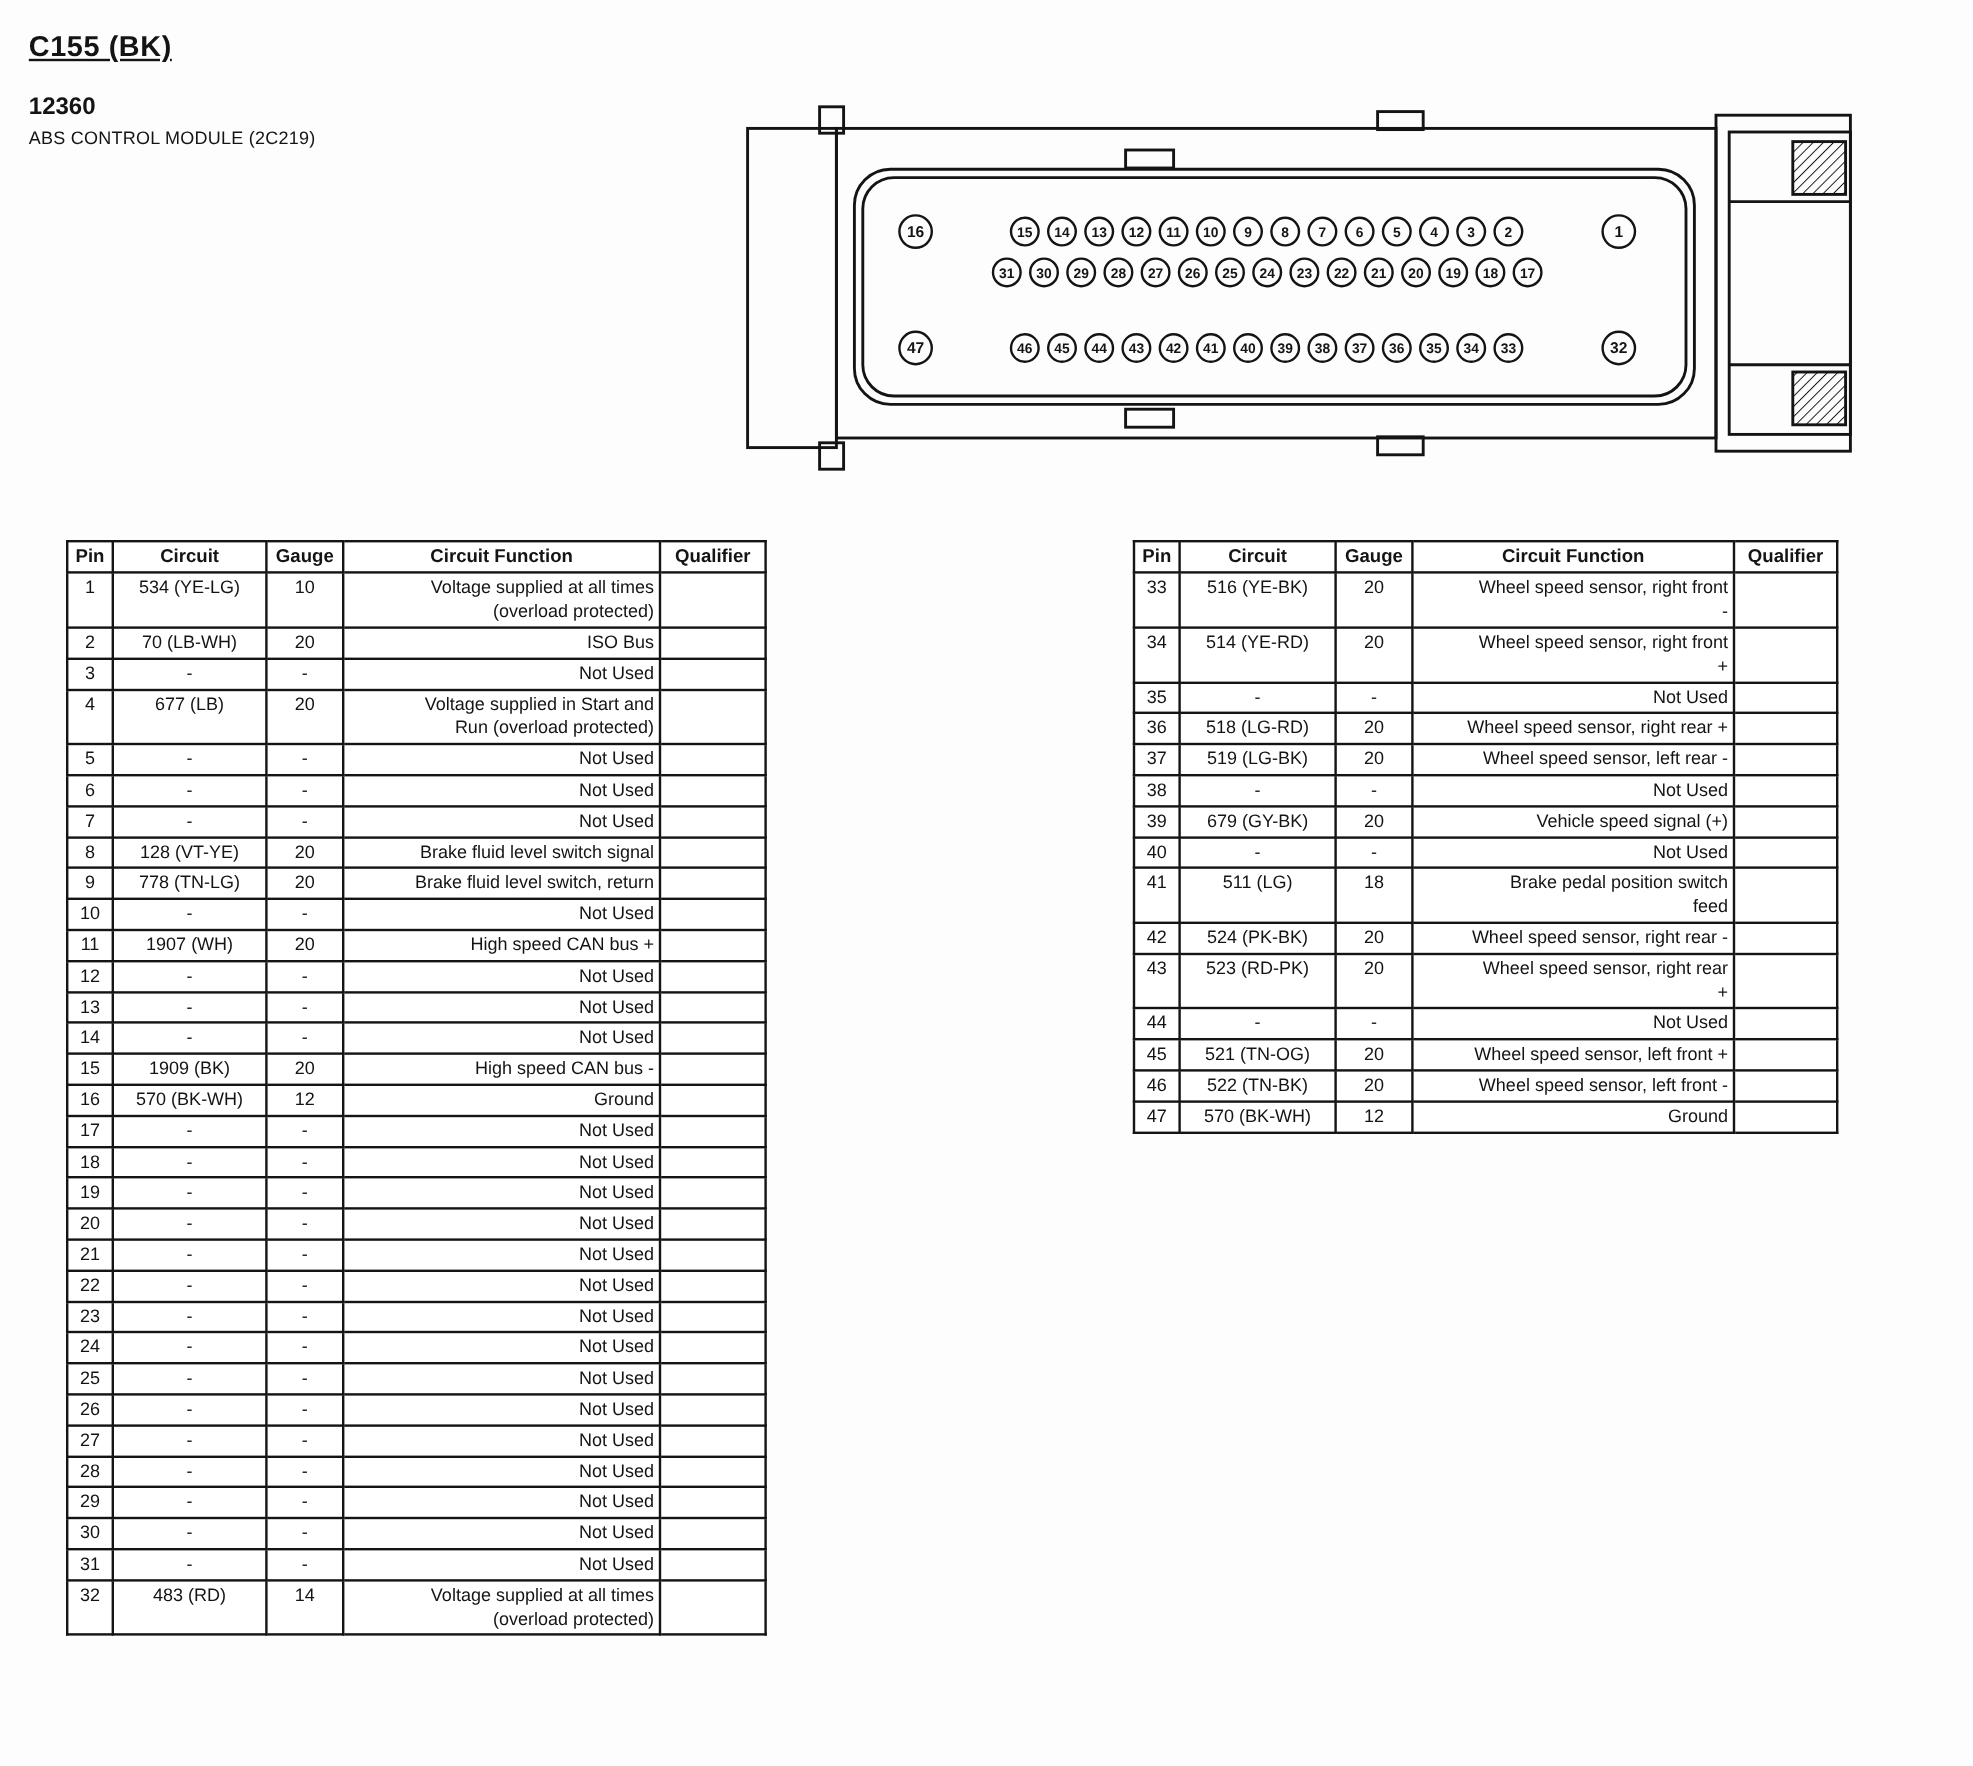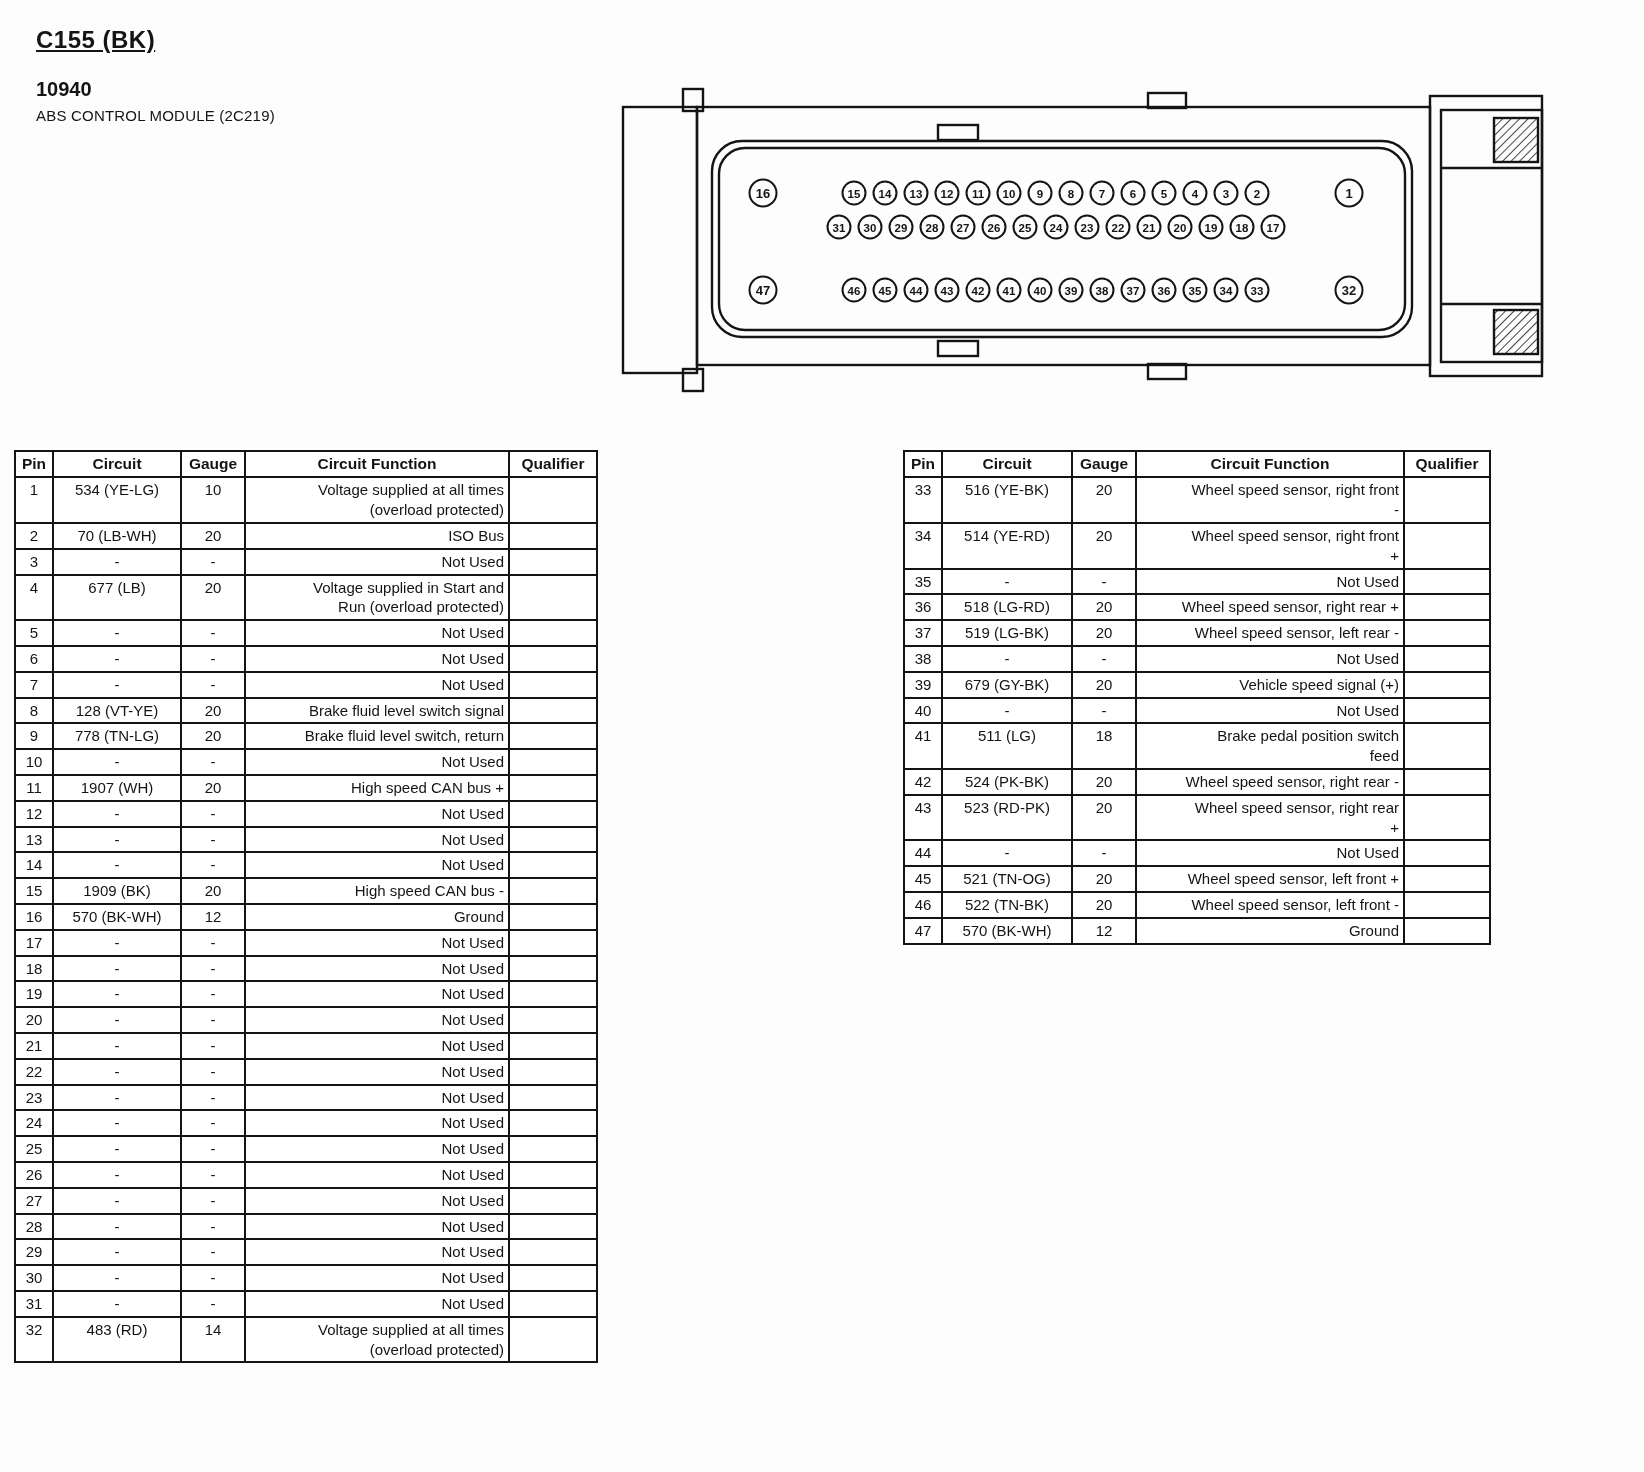--- a/index.html
+++ b/index.html
@@ -6,38 +6,39 @@
   html, body { background: #fdfdfd; }
   body {
     width: 1644px; height: 1472px;
     position: relative;
     font-family: "Liberation Sans", sans-serif;
     color: #141414;
     overflow: hidden;
   }
 
   
-  .doc-header { position: absolute; left: 36px; top: 26px; }
+  .doc-header { position: absolute; left: 24px; top: 26px; }
   .connector-id {
     font-size: 24px; font-weight: bold;
     text-decoration: underline; letter-spacing: .5px;
   }
   .part-number { font-size: 20px; font-weight: bold; margin-top: 24px; }
   .module-desc { font-size: 15px; margin-top: 6px; letter-spacing: .2px; }
 
   
   #connector-svg { position: absolute; left: 615px; top: 85px; width: 935px; height: 312px; }
 
   
   table.pinout-table {
     position: absolute;
     border-collapse: collapse;
     table-layout: fixed;
     font-size: 15px;
     background: #fff;
+    margin-left: 41px;
   }
   #table-left  { left: 14px;  top: 450px; width: 582px; }
   #table-right { left: 903px; top: 450px; width: 586px; }
   .pinout-table th, .pinout-table td {
     border: 2px solid #141414;
     padding: 2px 4px;
     line-height: 1.32;
     vertical-align: top;
     overflow: hidden;
   }
@@ -49,21 +50,21 @@
   }
   .col-pin, .col-circuit, .col-gauge { text-align: center; }
   .col-function { text-align: right; white-space: pre-line; }
   .col-qualifier { text-align: left; }
 </style>
 </head>
 <body>
 
 <div class="doc-header">
   <div class="connector-id">C155 (BK)</div>
-  <div class="part-number">10940</div>
+  <div class="part-number">12360</div>
   <div class="module-desc">ABS CONTROL MODULE (2C219)</div>
 </div>
 
 <svg id="connector-svg" viewBox="615 85 935 312" xmlns="http://www.w3.org/2000/svg">
   <defs>
     <pattern id="hatch" width="6" height="6" patternUnits="userSpaceOnUse" patternTransform="rotate(45)">
       <line x1="0" y1="0" x2="0" y2="6" stroke="#141414" stroke-width="1.6"></line>
     </pattern>
   </defs>
   <g fill="none" stroke="#141414" stroke-width="2.4">

